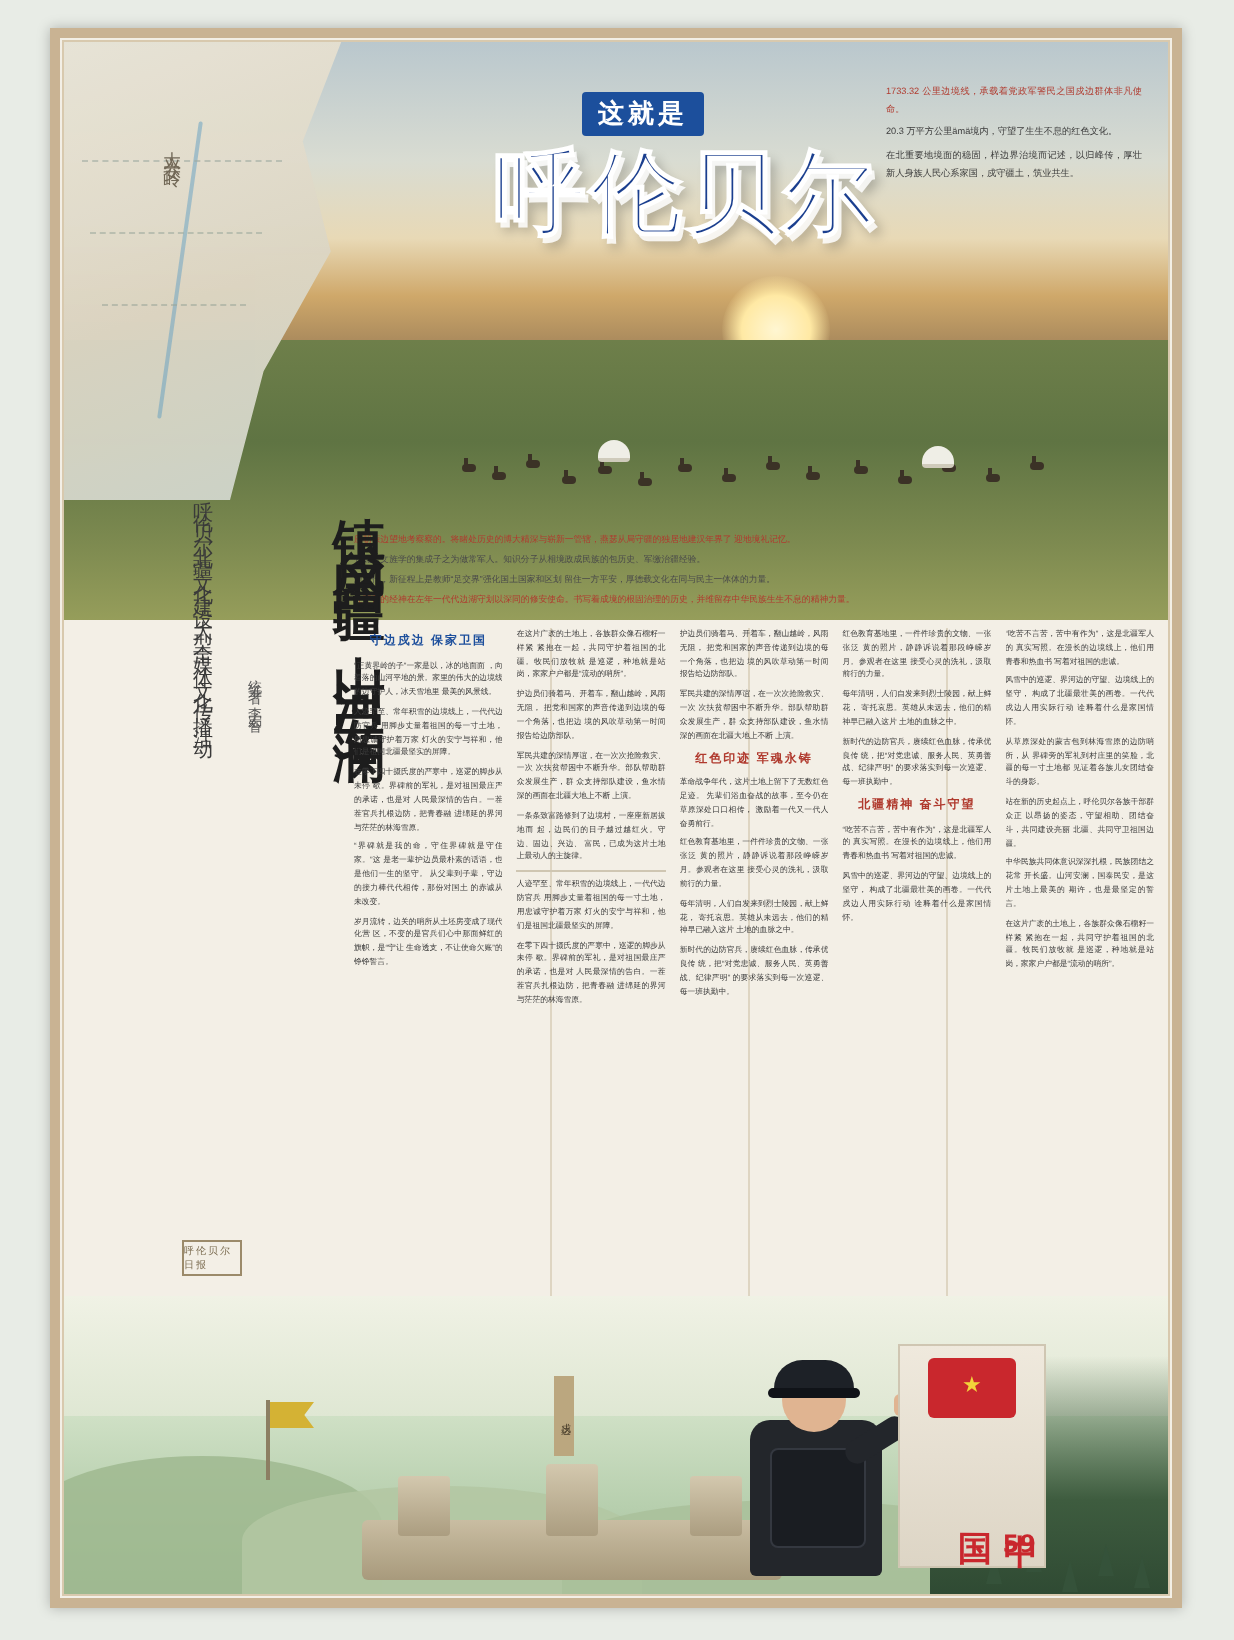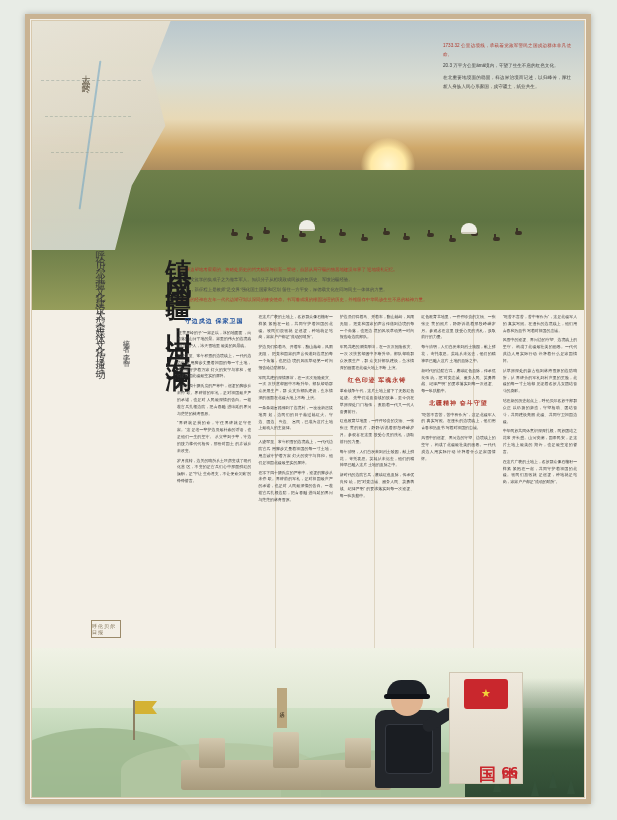--- a/index.html
+++ b/index.html
@@ -281,20 +281,24 @@
     <div class="yurt" style="left:430px;top:203px"></div>
 
     <div class="map-overlay">
       <div class="map-river"></div>
       <div class="map-line" style="left:10px;top:60px;width:100px;"></div>
       <div class="map-line" style="left:14px;top:96px;width:86px;"></div>
       <div class="map-line" style="left:20px;top:132px;width:72px;"></div>
       <div class="map-label" style="left:48px;top:48px">大兴安岭</div>
     </div>
 
+    <div class="masthead">
+      <div class="mast-small">这就是</div>
+      <div class="mast-big">呼伦贝尔</div>
+    </div>
 
     <div class="intro-box">
       <p class="lead" style="margin:0 0 3px 0">1733.32 公里边境线，承载着党政军警民之国戍边群体非凡使命。</p>
       <p style="margin:0 0 3px 0">20.3 万平方公里ämä境内，守望了生生不息的红色文化。</p>
       <p style="margin:0">在北重要地境面的稳固，样边界治境而记述，以归峰传，厚壮新人身族人民心系家国，戍守疆土，筑业共生。</p>
     </div>
   </div>
 
   <div class="hero-caption">
     <p style="margin:0 0 2px 0" class="red">唐朝谏边望地考察察的。将睹处历史的博大精深与崭新一管辖，燕瑟从局守疆的独居地建汉年界了 迎地境礼记忆。</p>
@@ -397,19 +401,19 @@
       <div class="off-cap"></div>
     </div>
 
     <div class="monument">
       <div class="mon-emblem">
         <span class="star">★</span>
       </div>
       <div class="mon-text-wrap">
         <div class="mon-text">中国</div>
       </div>
-      <div class="mon-num">66</div>
+      <div class="mon-num">59</div>
     </div>
   </div>
 
   <div class="frame-inner"></div>
   <div class="frame-border"></div>
 </div>
 
 </body></html>

